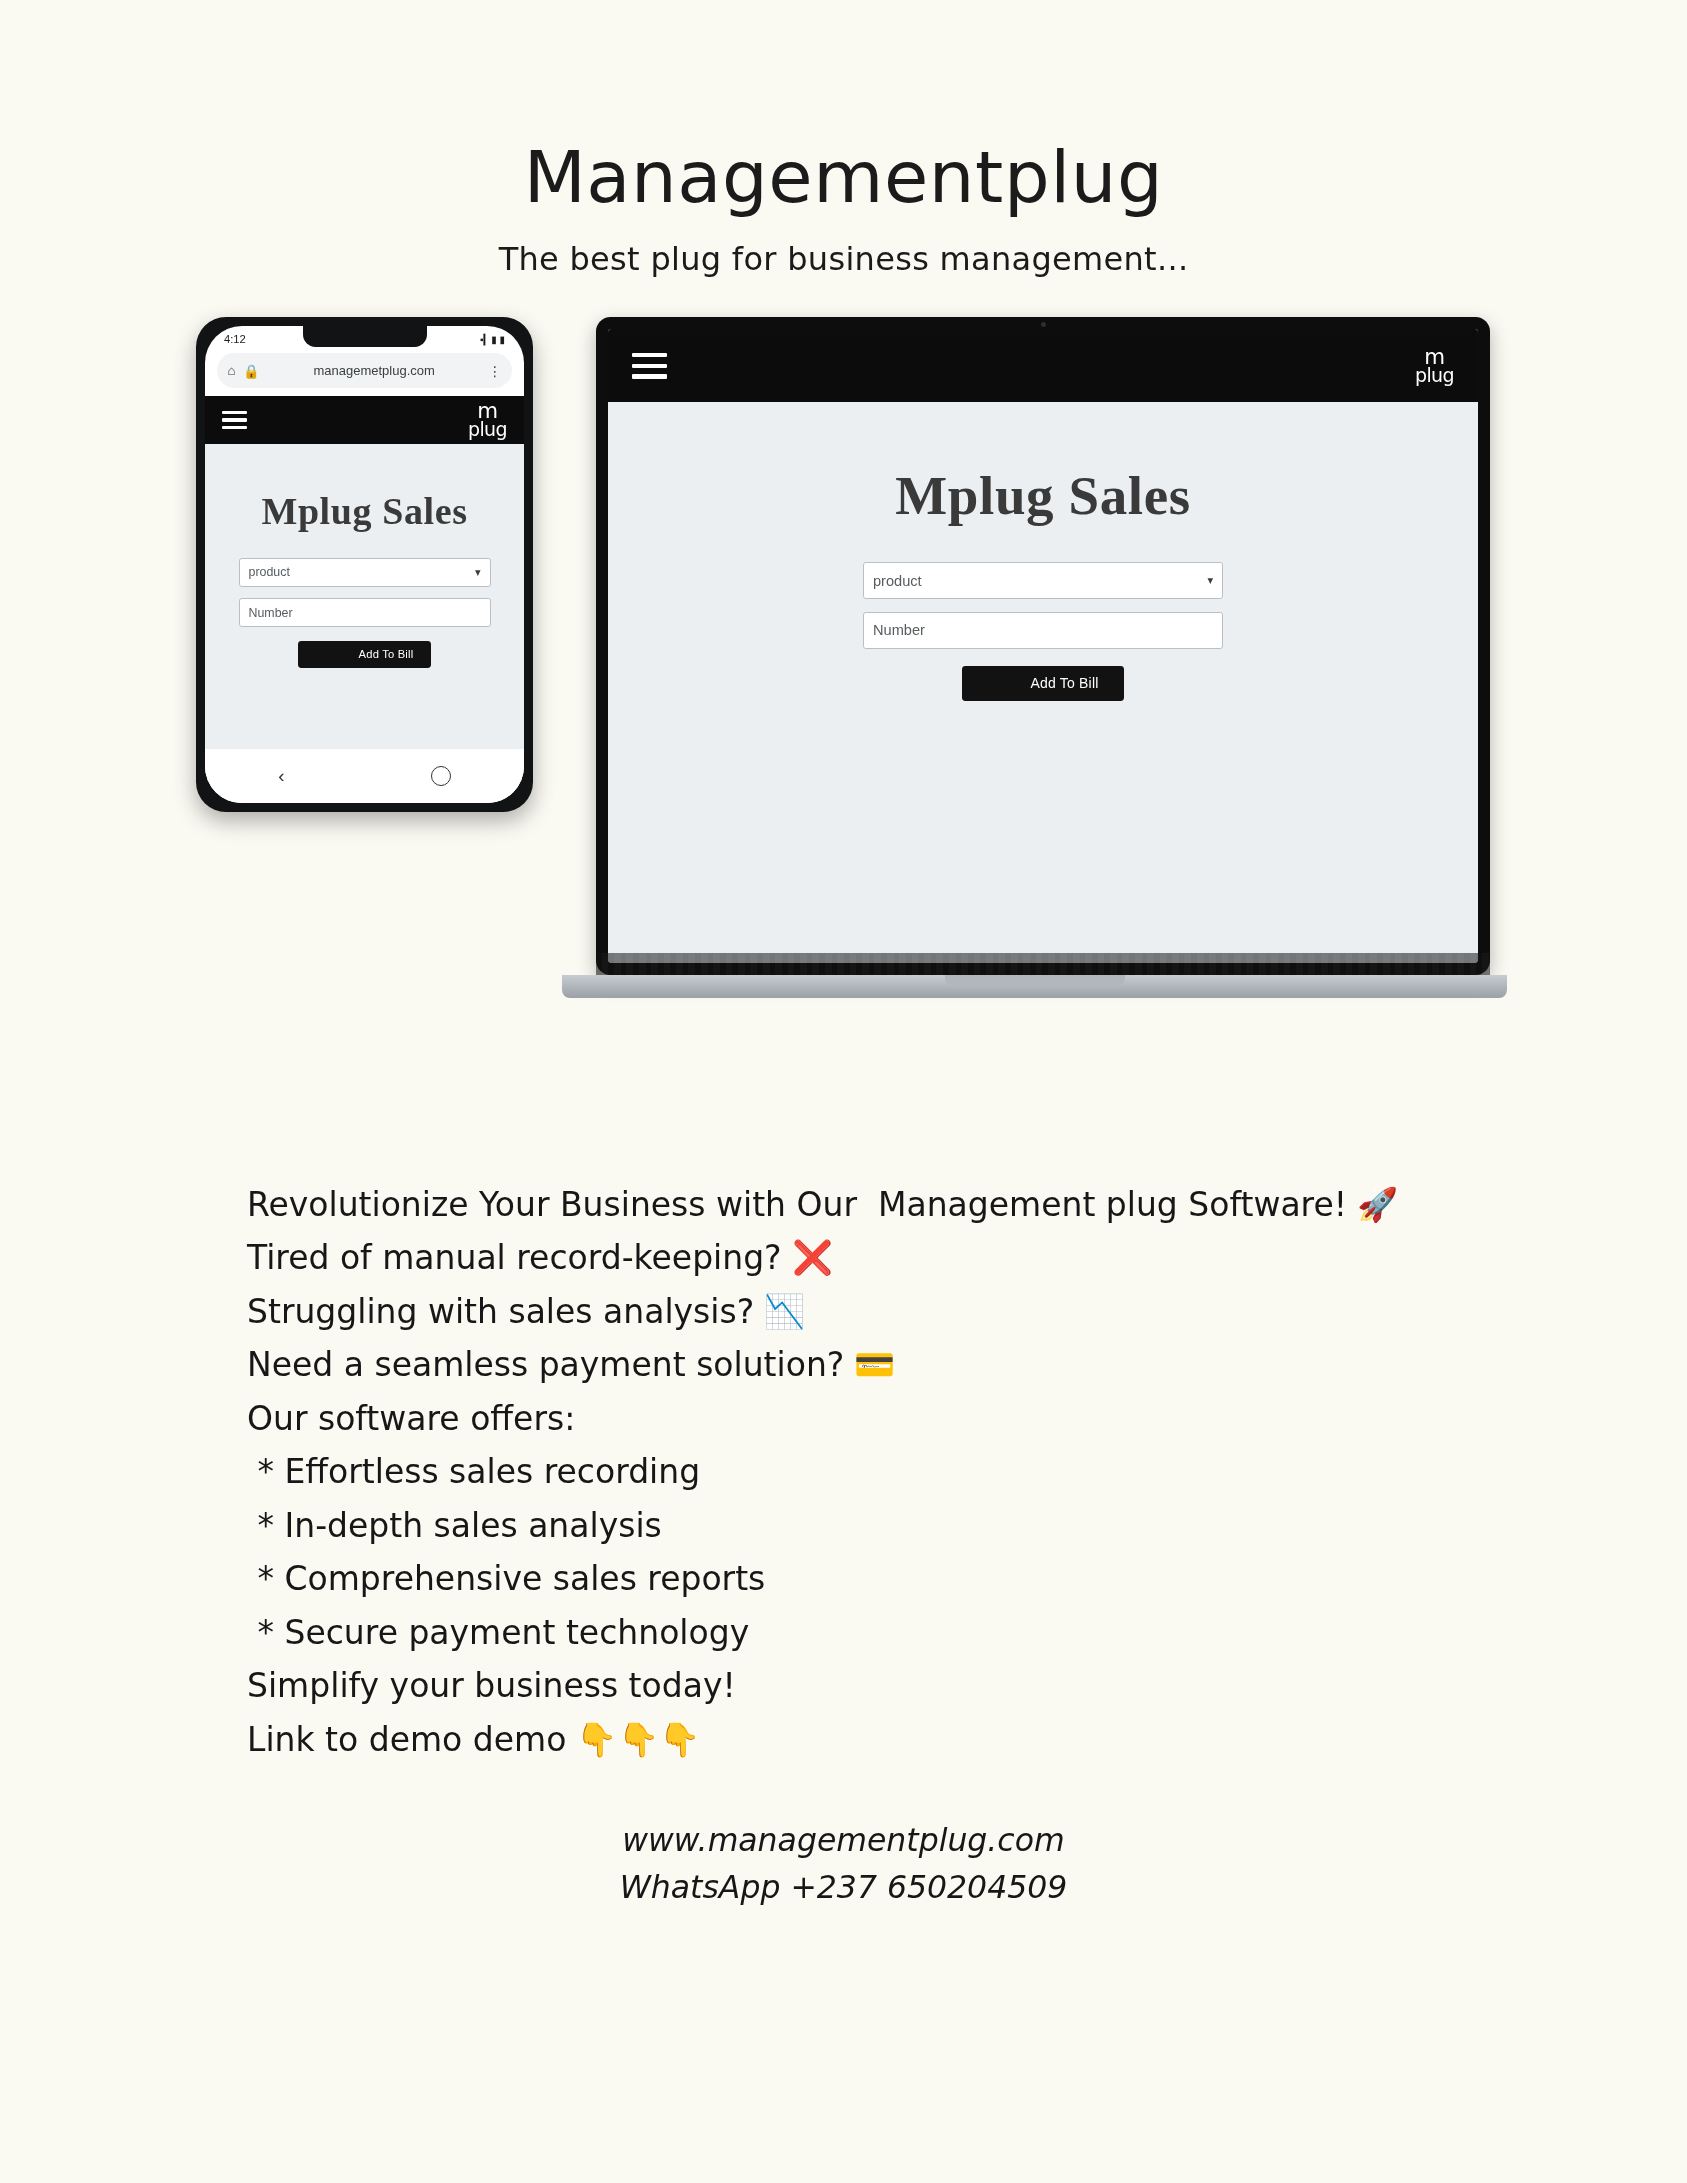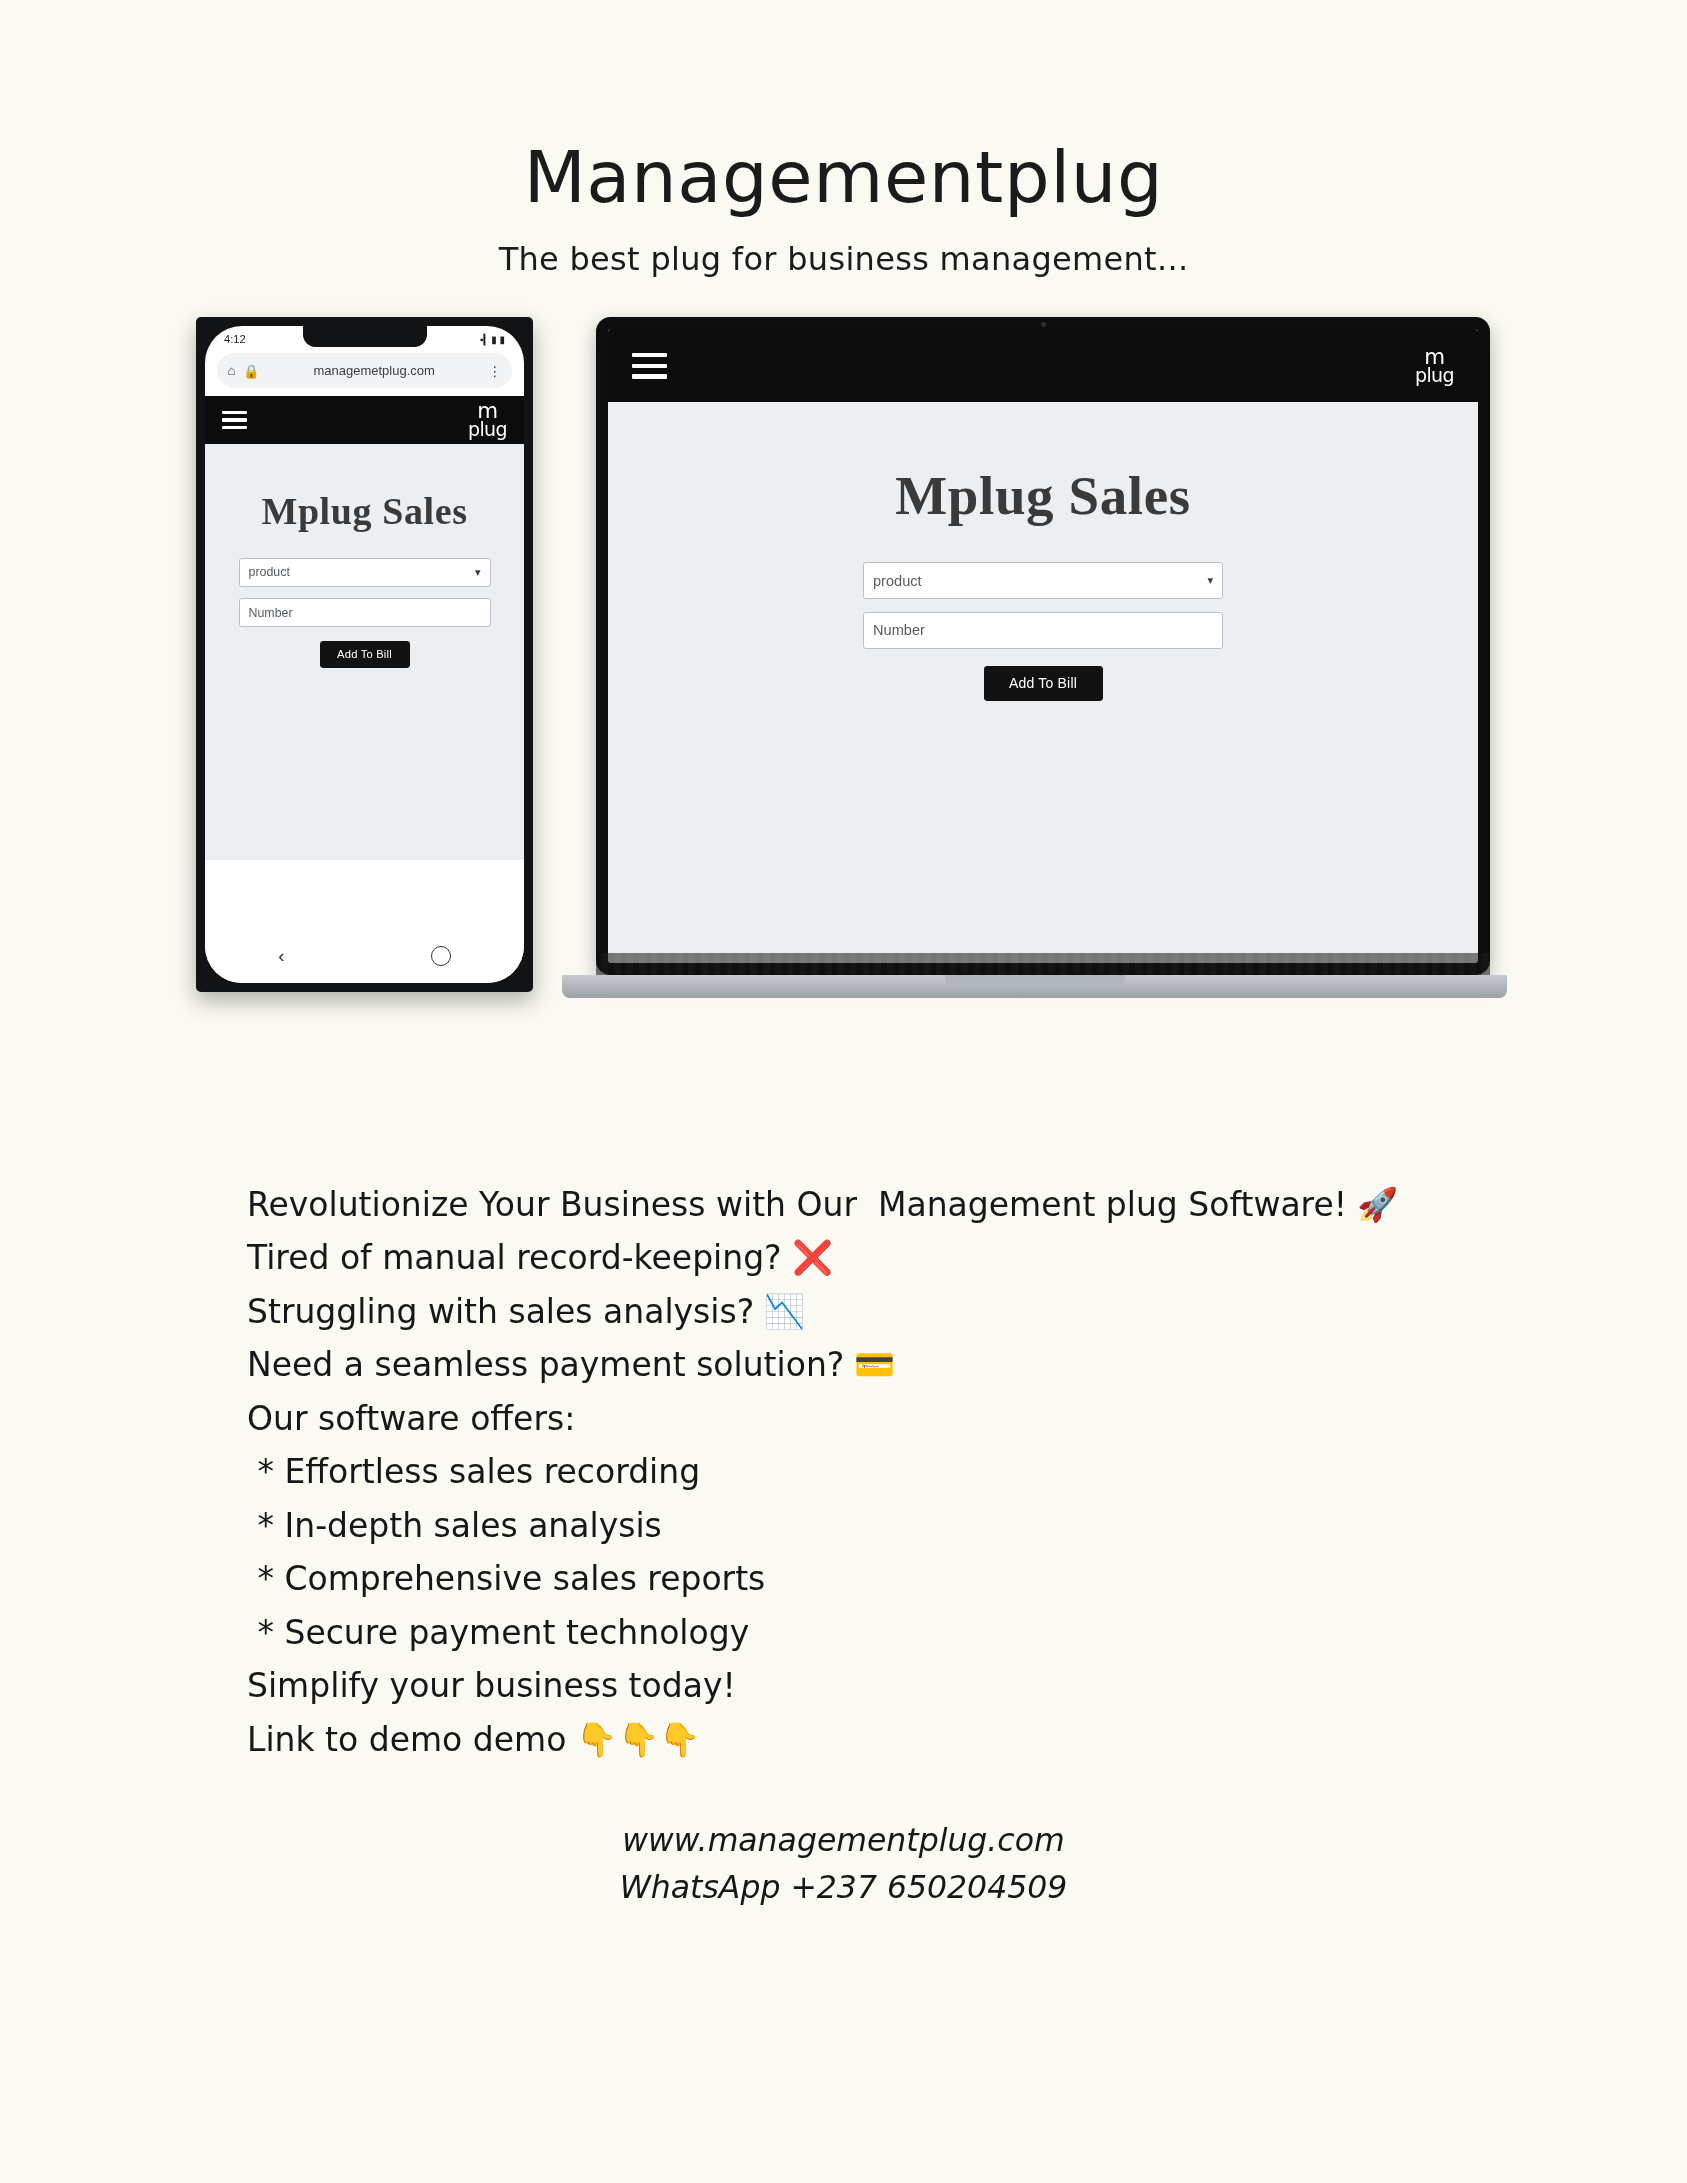--- a/index.html
+++ b/index.html
@@ -159,20 +159,21 @@
     width: 119px;
     height: 35px;
     background: #121212;
     color: #ffffff;
     border-radius: 3.4px;
     font-size: 14px;
     display: flex;
     align-items: center;
     justify-content: center;
     letter-spacing: 0.2px;
+    padding-left: 43px;
   }
 
   .laptop-base {
     position: absolute;
     left: 0;
     top: 658px;
     width: 945px;
     height: 22.5px;
     background: linear-gradient(#c8ccd0, #9aa0a6);
     border-radius: 0 0 7.9px 7.9px;
@@ -196,24 +197,24 @@
     background: repeating-linear-gradient(90deg,#111 0 5.6px,#1b1b1b 5.6px 12.4px);
     opacity: 0.55;
   }
 
   
   .phone {
     position: absolute;
     left: 196px;
     top: 585px;
     width: 337px;
-    height: 675px;
+    height: 495px;
     transform: translateY(-585px);
     background: #111315;
-    border-radius: 5px;
+    border-radius: 30px;
     box-shadow: 0 9px 22.5px rgba(0,0,0,0.3);
     padding: 9px;
     box-sizing: border-box;
   }
   .phone-screen {
     position: relative;
     width: 100%;
     height: 100%;
     background: #ffffff;
     border-radius: 37px;

